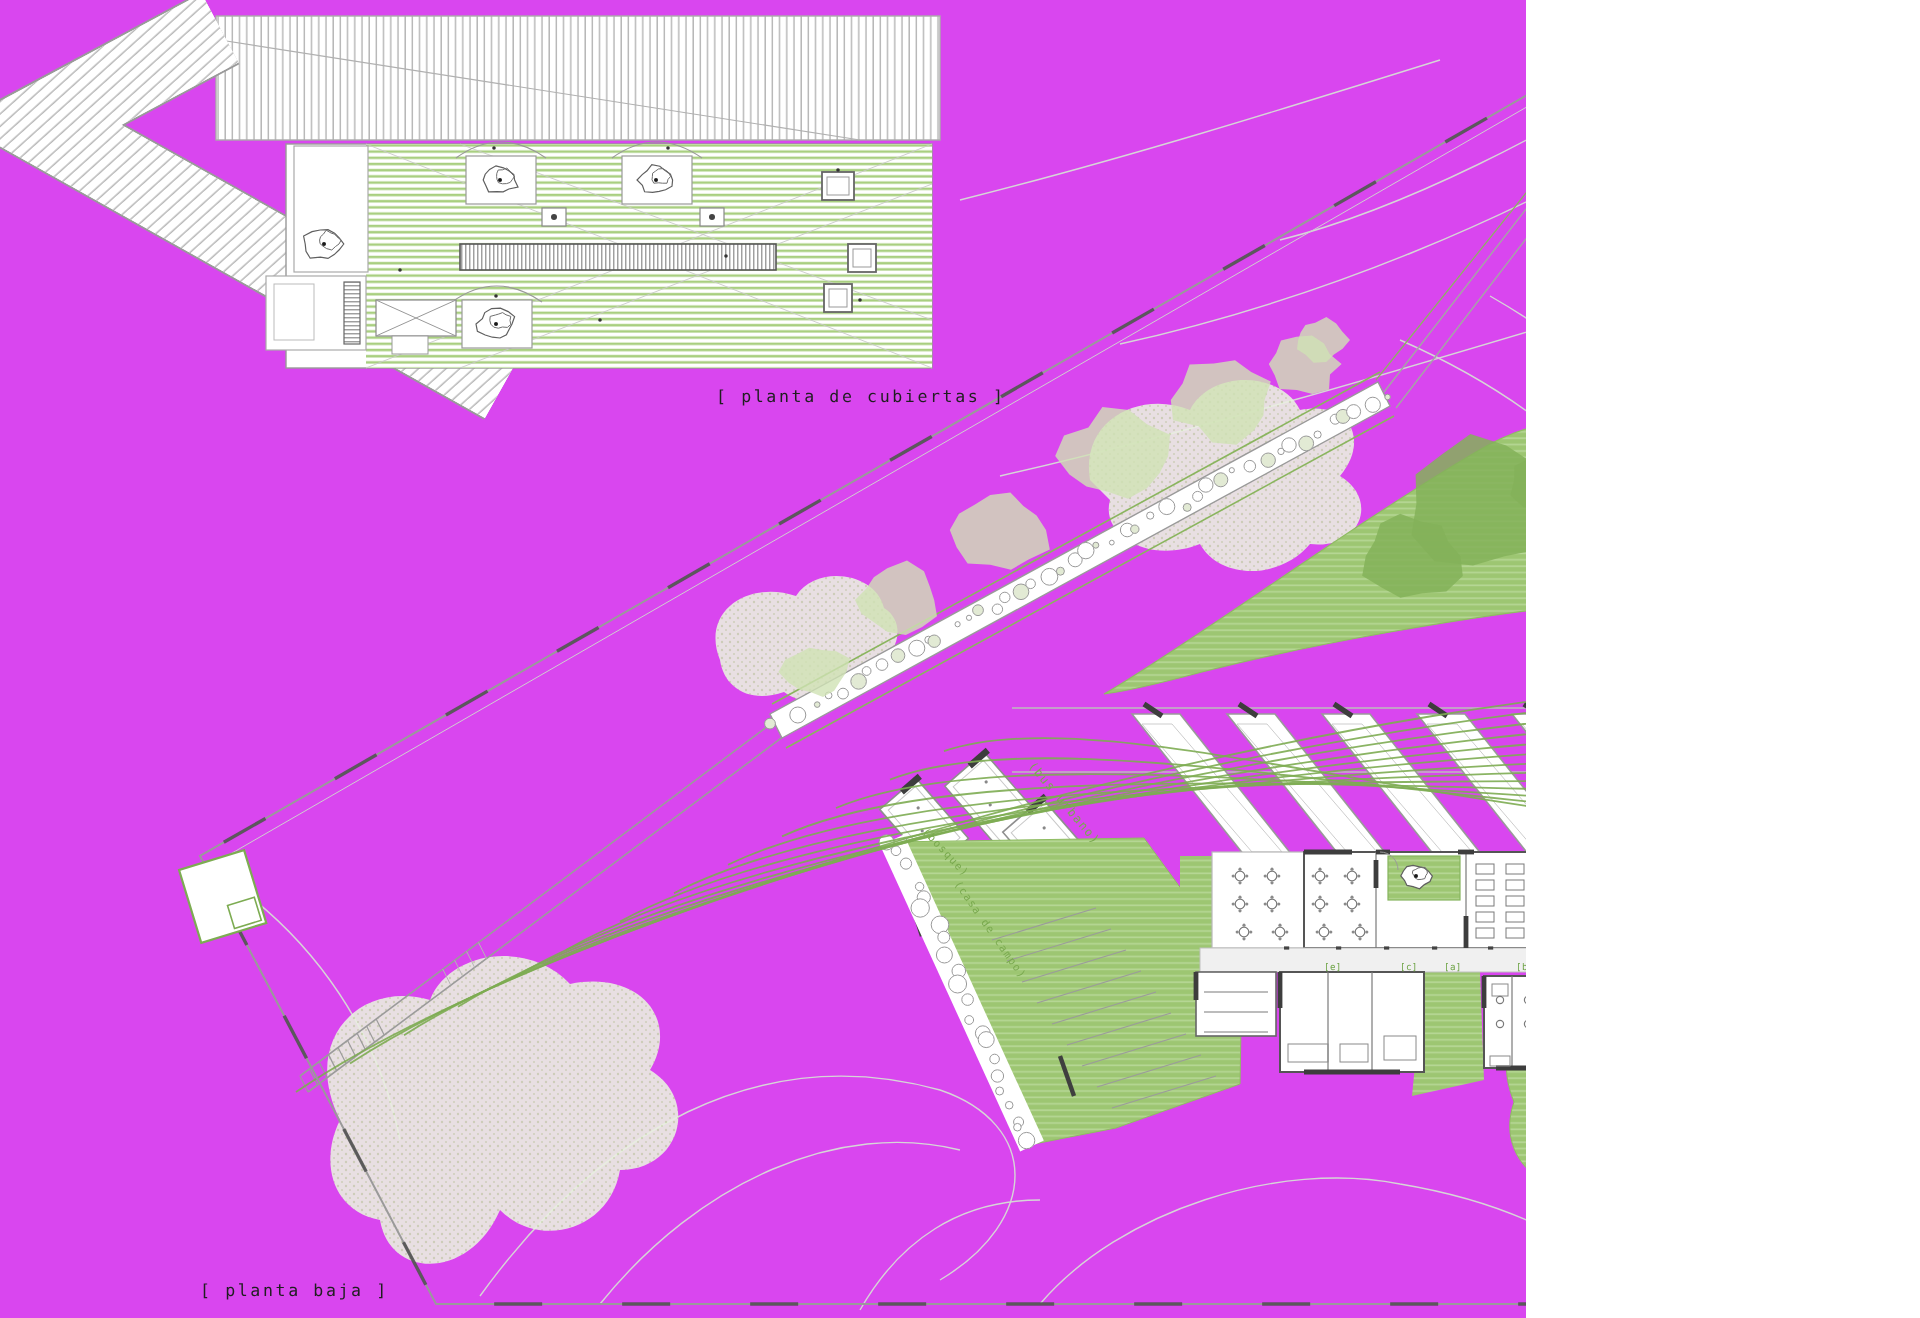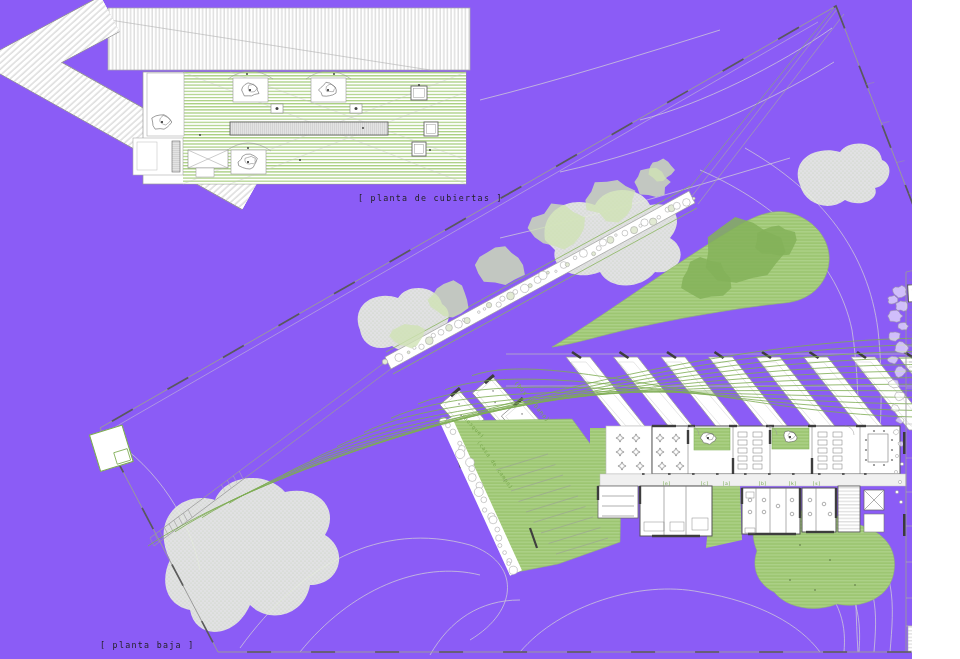--- a/index.html
+++ b/index.html
@@ -1,16 +1,16 @@
 <!DOCTYPE html>
 <html><head>
 <meta charset="utf-8">
 <style>
   html,body{margin:0;padding:0;background:#fff;}
-  .stage{position:relative;width:912px;height:659px;background:#8b5cf6;overflow:hidden;text-align:right;}
+  .stage{position:relative;width:763px;height:659px;background:#d946ef;overflow:hidden;text-align:right;}
   svg{display:block;}
   text{font-family:"DejaVu Sans Mono","Liberation Mono",monospace;}
   .lbl{font-size:8.3px;letter-spacing:1.3px;fill:#1f1f1f;}
   .grn{font-size:6px;letter-spacing:.7px;fill:#79a94e;}
   .sm{font-size:5.3px;}
   .tag{font-size:4.6px;letter-spacing:.2px;fill:#6ea446;}
 </style>
 </head>
 <body>
 

